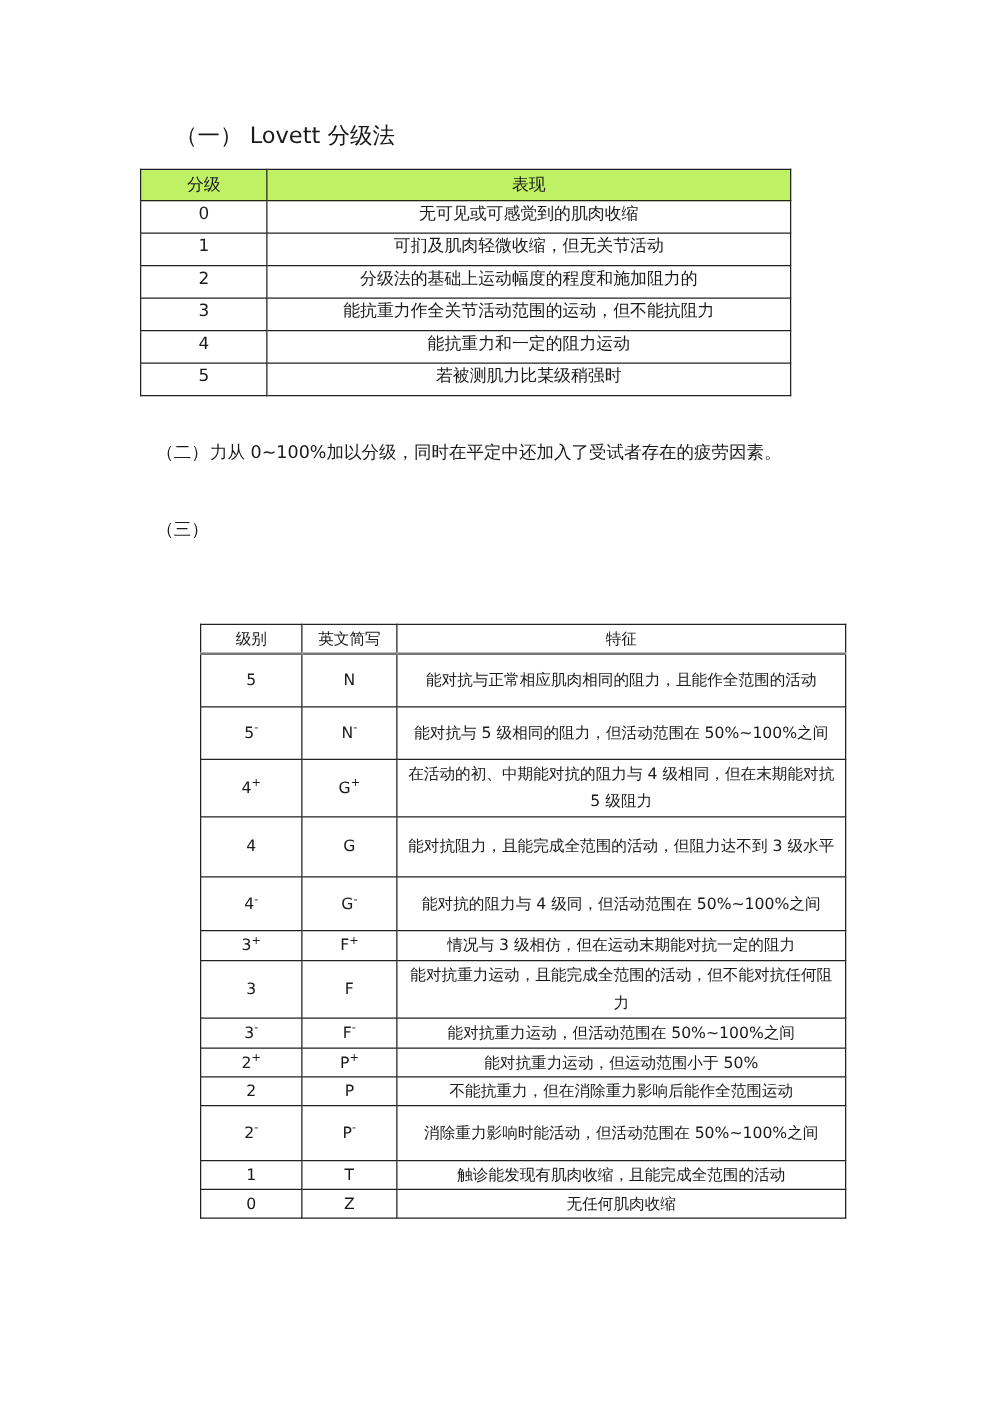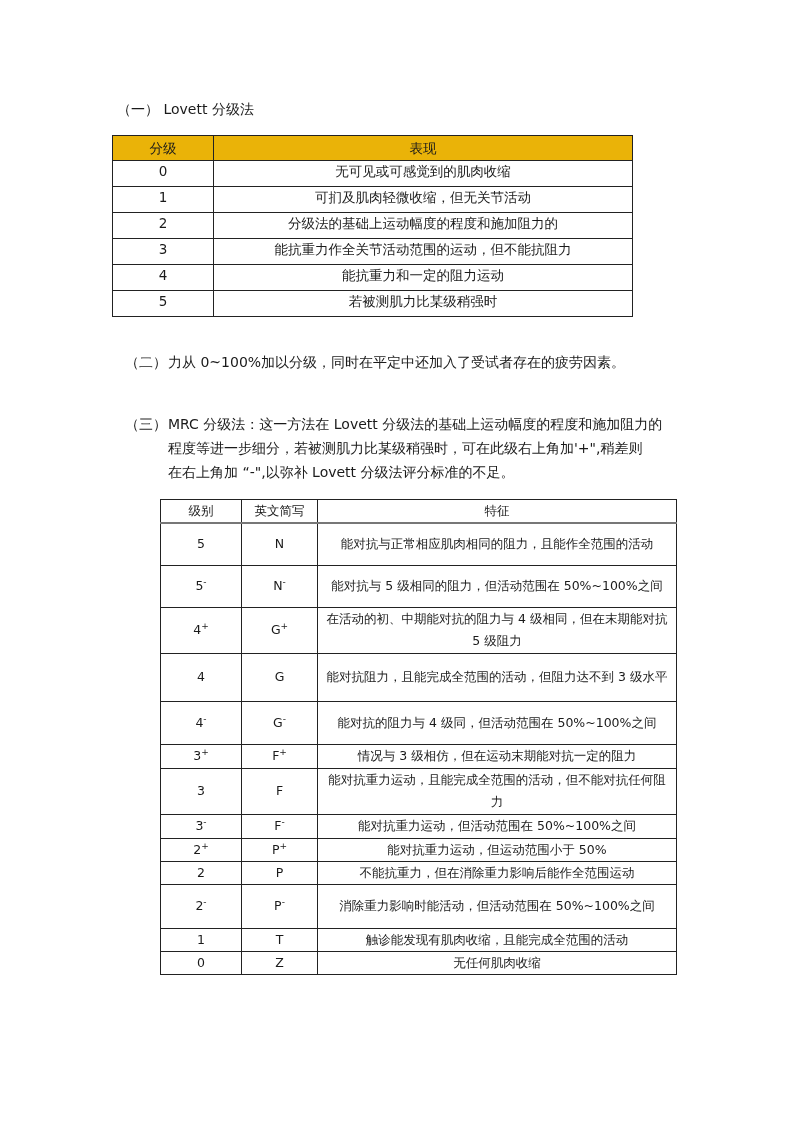--- a/index.html
+++ b/index.html
@@ -2,27 +2,27 @@
 <html><head>
 <meta charset="utf-8">
 <style>
   html, body { margin: 0; padding: 0; background: #ffffff; }
   body {
     width: 793px; height: 1122px; position: relative; overflow: hidden;
     font-family: "DejaVu Sans", "Liberation Sans", sans-serif;
     color: #1a1a1a;
   }
   .heading {
-    position: absolute; left: 117px; top: 99px;
-    font-size: 14px; line-height: 20px;
+    position: absolute; left: 140px; top: 99px;
+    font-size: 18px; line-height: 20px;
   }
   table { border-collapse: collapse; position: absolute; table-layout: fixed; }
   #t1 { left: 112px; top: 135px; width: 521px; font-size: 13.5px; }
   #t1 th, #t1 td { border: 1px solid #222; text-align: center; padding: 0; height: 25px; line-height: 20px; vertical-align: top; }
-  #t1 th { background: #eab308; font-weight: normal; height: 24px; vertical-align: middle; }
+  #t1 th { background: #bef264; font-weight: normal; height: 24px; vertical-align: middle; }
   #t1 col.c1 { width: 101px; }
   .para {
     position: absolute; left: 125px; font-size: 14px; line-height: 24px;
   }
   .para .lbl { display: inline-block; width: 43px; }
   .para .body { position: absolute; left: 43px; top: 0; width: 500px; }
   #p2 { top: 350px; width: 560px; height: 50px; }
   #p3 { top: 412px; width: 560px; height: 75px; }
   #t2 { left: 160px; top: 499px; width: 517px; font-size: 12.5px; }
   #t2 th, #t2 td { border: 1px solid #222; text-align: center; padding: 0 6px; line-height: 22px; font-weight: normal; margin-left: 45px; }
@@ -77,25 +77,20 @@
 
 <div class="para" id="p2">
   <span class="lbl">（二）</span>
   <div class="body">
     <div>力从 0~100%加以分级，同时在平定中还加入了受试者存在的疲劳因素。</div>
   </div>
 </div>
 
 <div class="para" id="p3">
   <span class="lbl">（三）</span>
-  <div class="body">
-    <div>MRC 分级法：这一方法在 Lovett 分级法的基础上运动幅度的程度和施加阻力的</div>
-    <div>程度等进一步细分，若被测肌力比某级稍强时，可在此级右上角加'+",稍差则</div>
-    <div>在右上角加 “-",以弥补 Lovett 分级法评分标准的不足。</div>
-  </div>
 </div>
 
 <table id="t2">
   <colgroup>
       <col class="c1">
       <col class="c2">
       <col>
     </colgroup>
   <thead>
     <tr>

